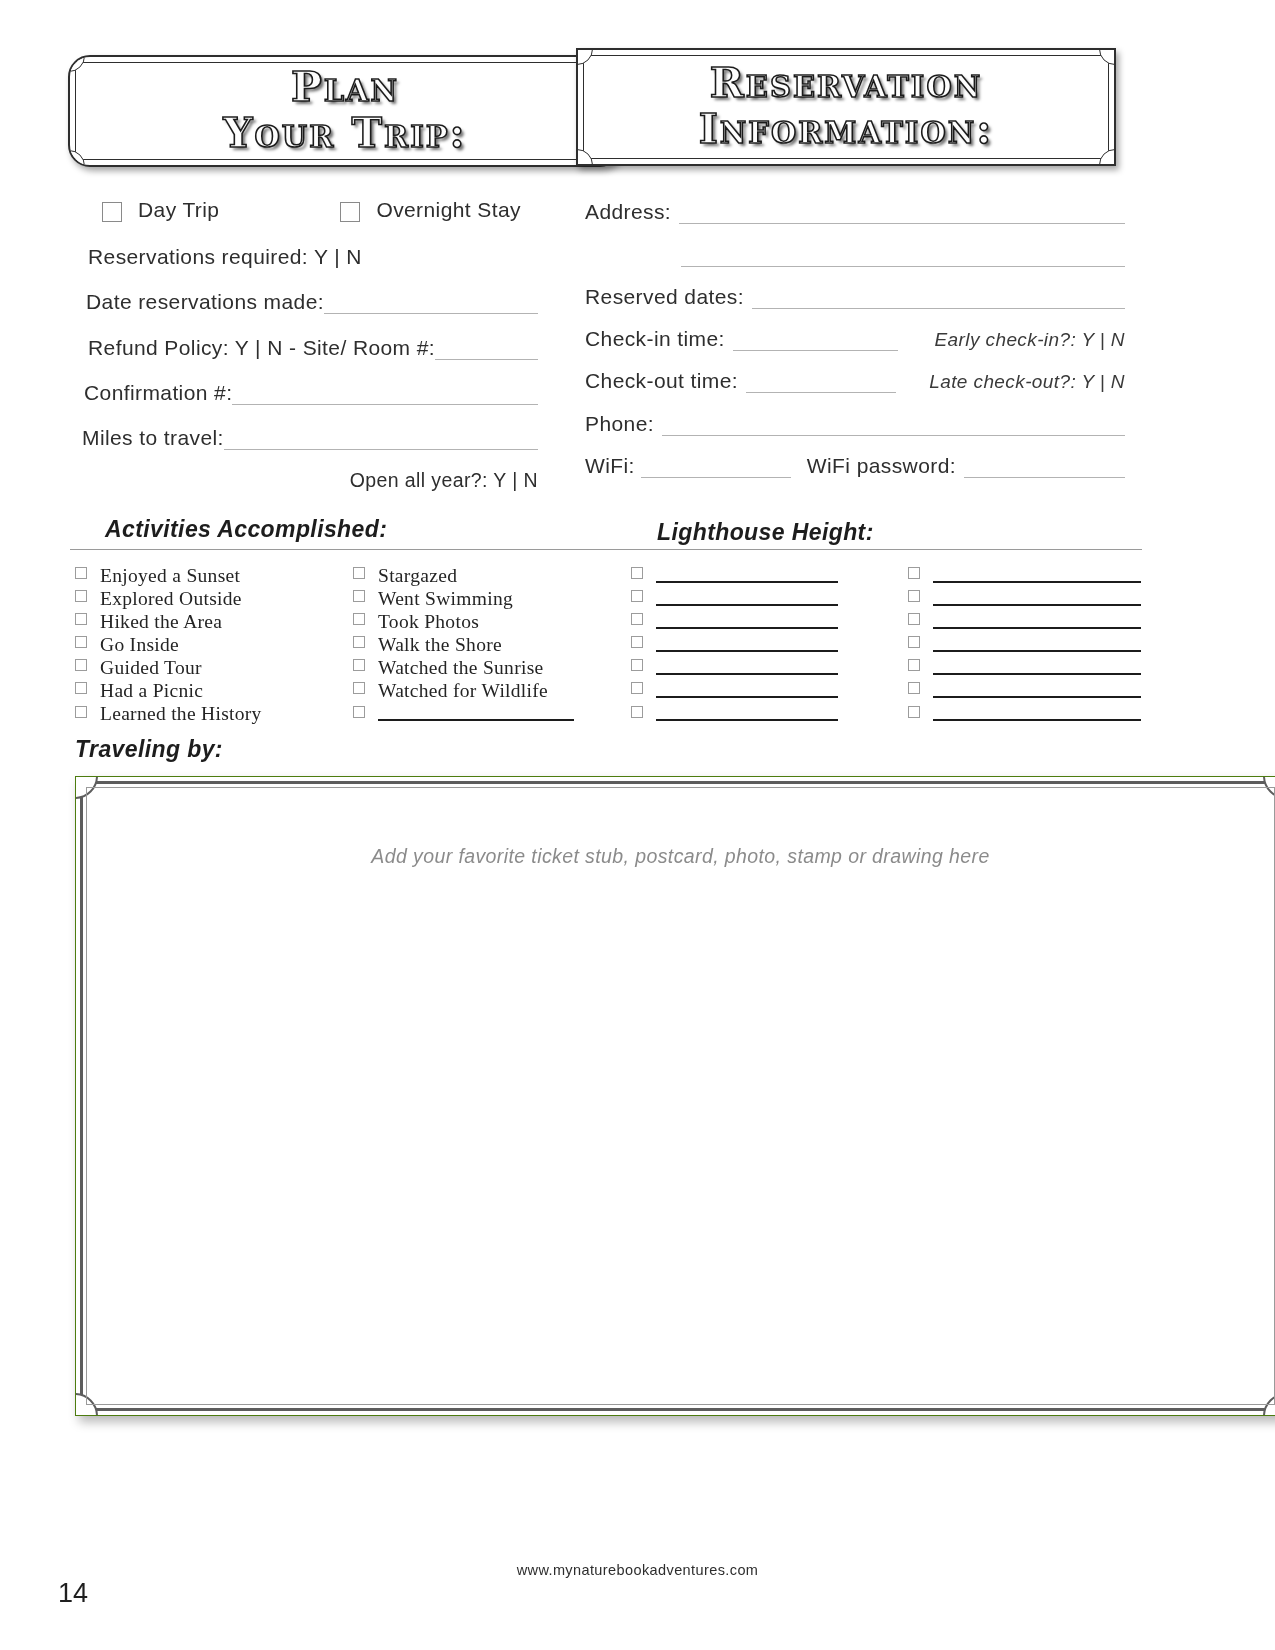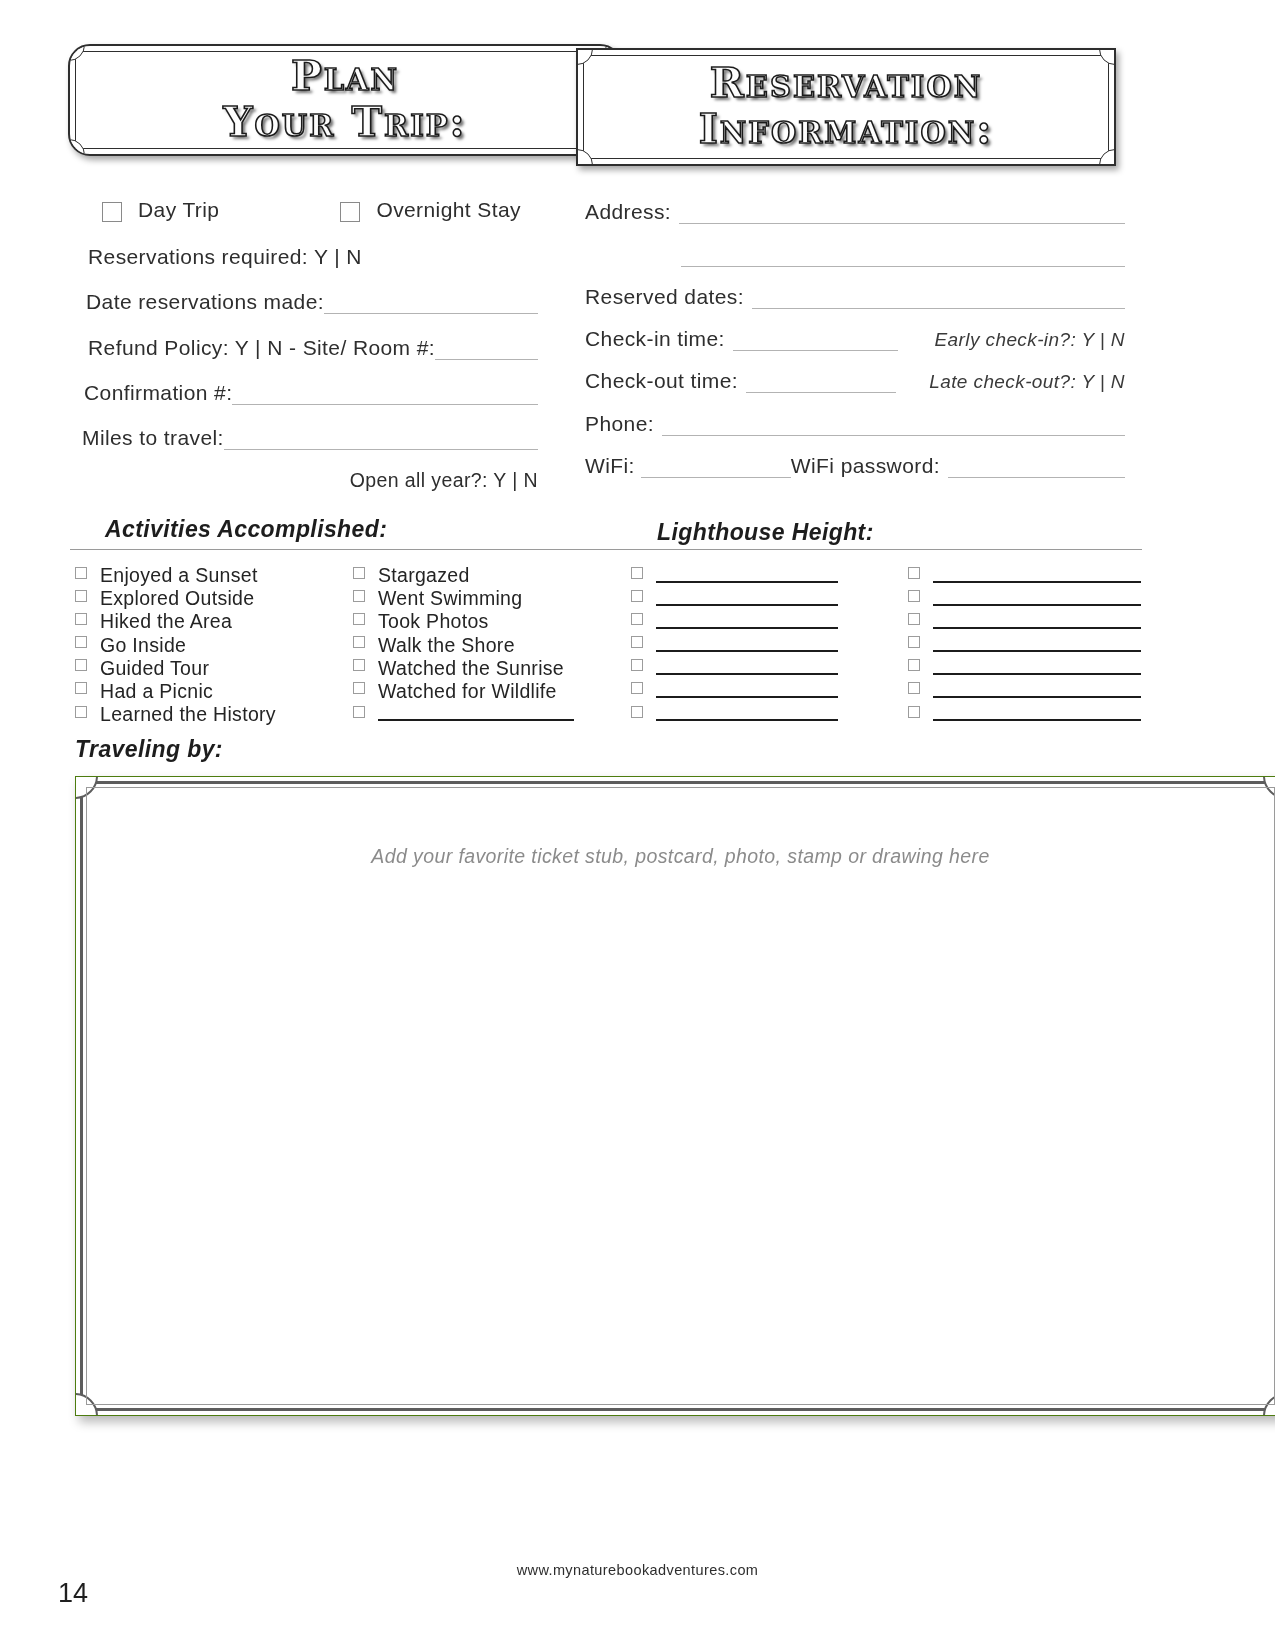--- a/index.html
+++ b/index.html
@@ -8,21 +8,21 @@
 
   
   .plaque { position:absolute; background:#fff; border:2px solid #2e2e2e; overflow:hidden;
             display:flex; align-items:center; justify-content:center;
             filter:drop-shadow(3px 4px 3px rgba(0,0,0,.35)); }
   .plaque::before { content:""; position:absolute; inset:5px; border:1.5px solid #2e2e2e; }
   .notch { position:absolute; width:32px; height:32px; background:#fff;
            border:1.5px solid #2e2e2e; border-radius:50%; }
   .notch.tl{ top:-17px; left:-17px; } .notch.tr{ top:-17px; right:-17px; }
   .notch.bl{ bottom:-17px; left:-17px; } .notch.br{ bottom:-17px; right:-17px; }
-  #plaque-plan { left:68px; top:44px; width:554px; height:112px;border-radius:22px; }
+  #plaque-plan { left:68px; top:55px; width:554px; height:112px;border-radius:22px; }
   #plaque-res  { left:576px; top:48px; width:540px; height:118px; }
   .plaque-title { font-family:"DejaVu Serif", serif; font-variant:small-caps; font-weight:700;
                   text-align:center; line-height:1.12; letter-spacing:2px; color:#fdfdfd;
                   -webkit-text-stroke:1.6px #1b1b1b;
                   text-shadow:3px 3px 3px rgba(0,0,0,.55); font-size:41px; }
 
   
   .form-col { position:absolute; display:flex; flex-direction:column; }
   .form-row { display:flex; align-items:flex-end; font-size:21px; letter-spacing:.4px;
               color:#2e2e2e; white-space:nowrap; }
@@ -35,21 +35,21 @@
   #plan-form { left:88px; top:198px; width:450px; gap:19px; }
   #res-form  { left:585px; top:198px; width:540px; gap:16px; }
 
   
   .sec-head { position:absolute; font-size:23px; font-weight:700; font-style:italic;
               letter-spacing:.4px; color:#1d1d1d; }
   #divider { position:absolute; left:70px; top:549px; width:1072px; height:0;
              border-top:1px solid #9a9a9a; }
   .check-col { position:absolute; display:flex; flex-direction:column; gap:1.5px; }
   .check-row { display:flex; align-items:center; height:21.6px; font-size:19.5px;
-               letter-spacing:.3px; color:#242424; white-space:nowrap; }
+               letter-spacing:.3px; color:#242424; white-space:nowrap;font-family:Liberation Serif, serif; }
   .cb { display:inline-block; width:12px; height:12px; border:1.5px solid #9c9c9c;
         background:#fff; margin-right:13px; flex:none; align-self:flex-start; margin-top:2px; }
   .lh-line { display:inline-block; border-bottom:2px solid #1c1c1c; height:14px; }
   .blank-line { display:inline-block; border-bottom:2px solid #1c1c1c; height:14px; width:196px; }
 
   
   #icons-row { position:absolute; left:70px; top:770px; width:1042px; height:42px;
                display:flex; justify-content:space-between; align-items:flex-end; }
   .veh { height:42px; }
   .veh svg { stroke:#3f3f3f; fill:none; stroke-width:2.2; stroke-linecap:round;
@@ -151,21 +151,21 @@
     <span class="fill" style="width:150px; margin-left:8px;"></span>
     <span class="italic-note grow" style="text-align:right;">Late check-out?: Y | N</span>
   </div>
   <div class="form-row">
     <span>Phone:</span>
     <span class="fill grow" style="margin-left:8px;"></span>
   </div>
   <div class="form-row">
     <span>WiFi:</span>
     <span class="fill" style="width:150px; margin-left:6px;"></span>
-    <span style="">WiFi password:</span>
+    <span style="margin-left:16px;">WiFi password:</span>
     <span class="fill grow" style="margin-left:8px;"></span>
   </div>
 </div>
 
 <div class="sec-head" style="left:105px; top:516px;">Activities Accomplished:</div>
 <div class="sec-head" style="left:657px; top:519px;">Lighthouse Height:</div>
 <div id="divider"></div>
 
 <div class="check-col" style="left:75px; top:565px; width:272px;">
   <div class="check-row">

